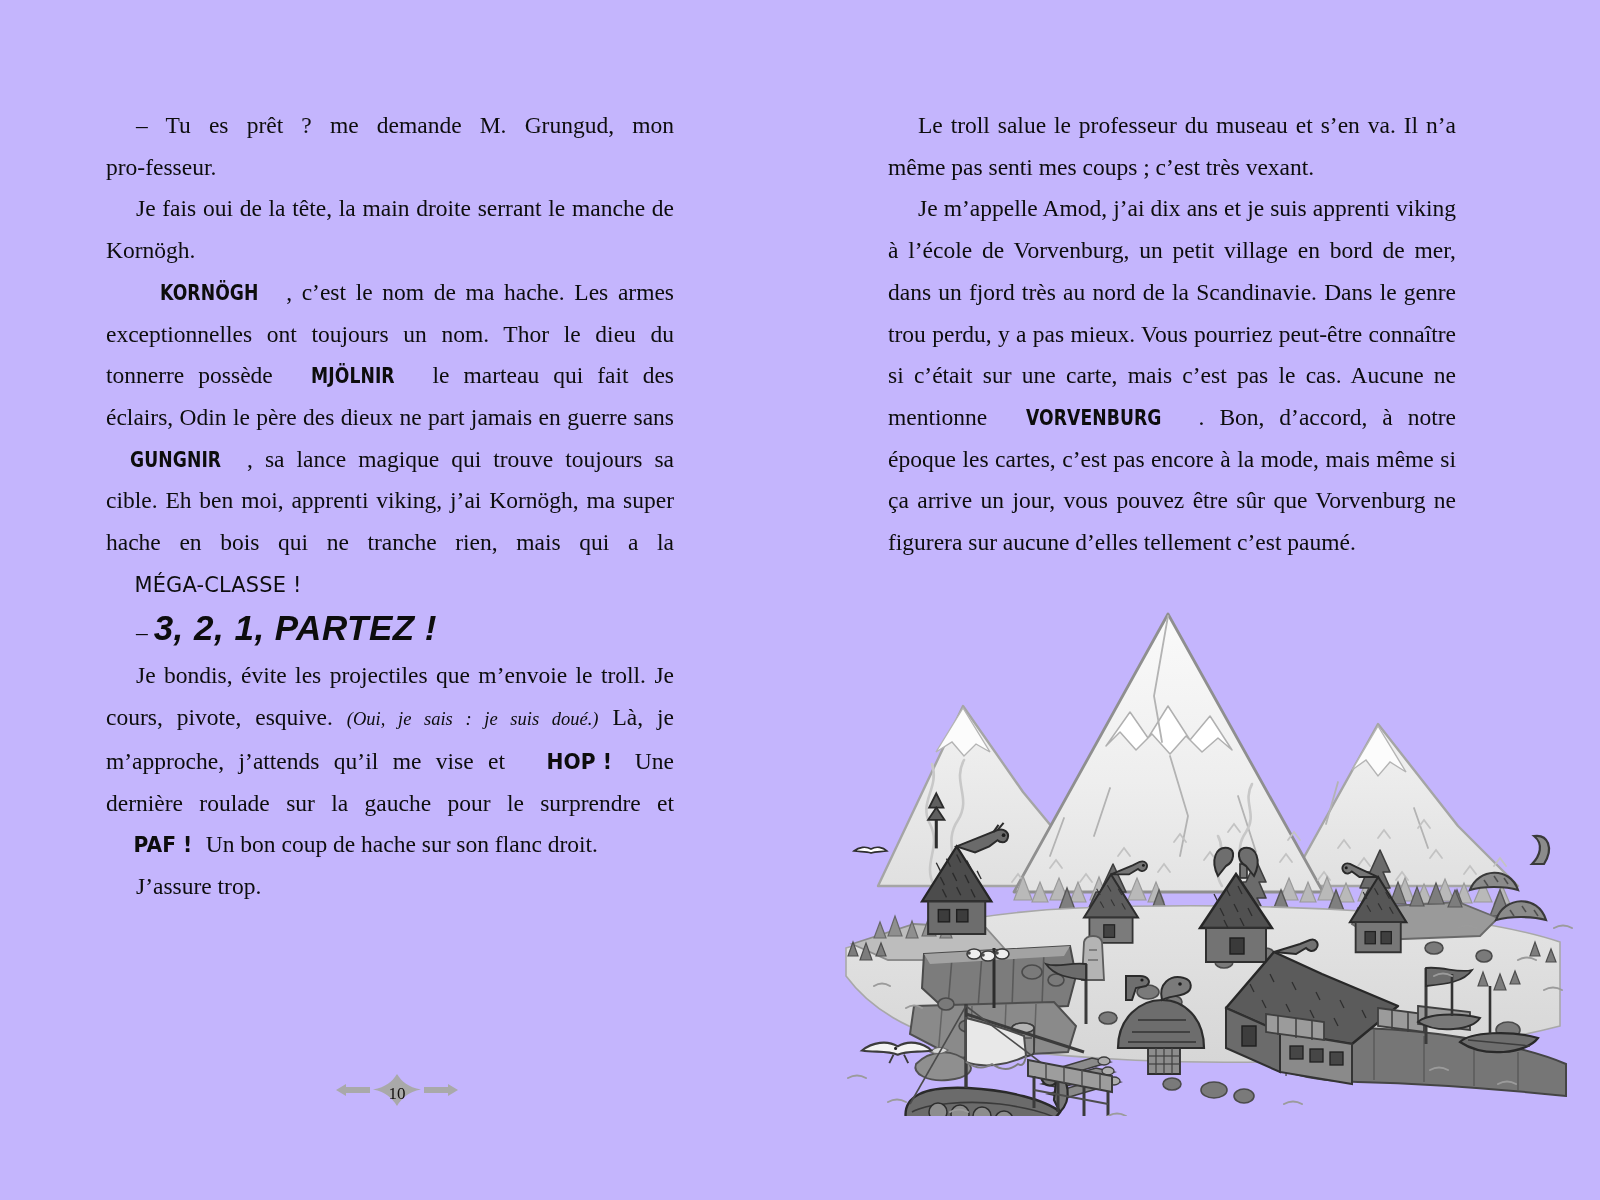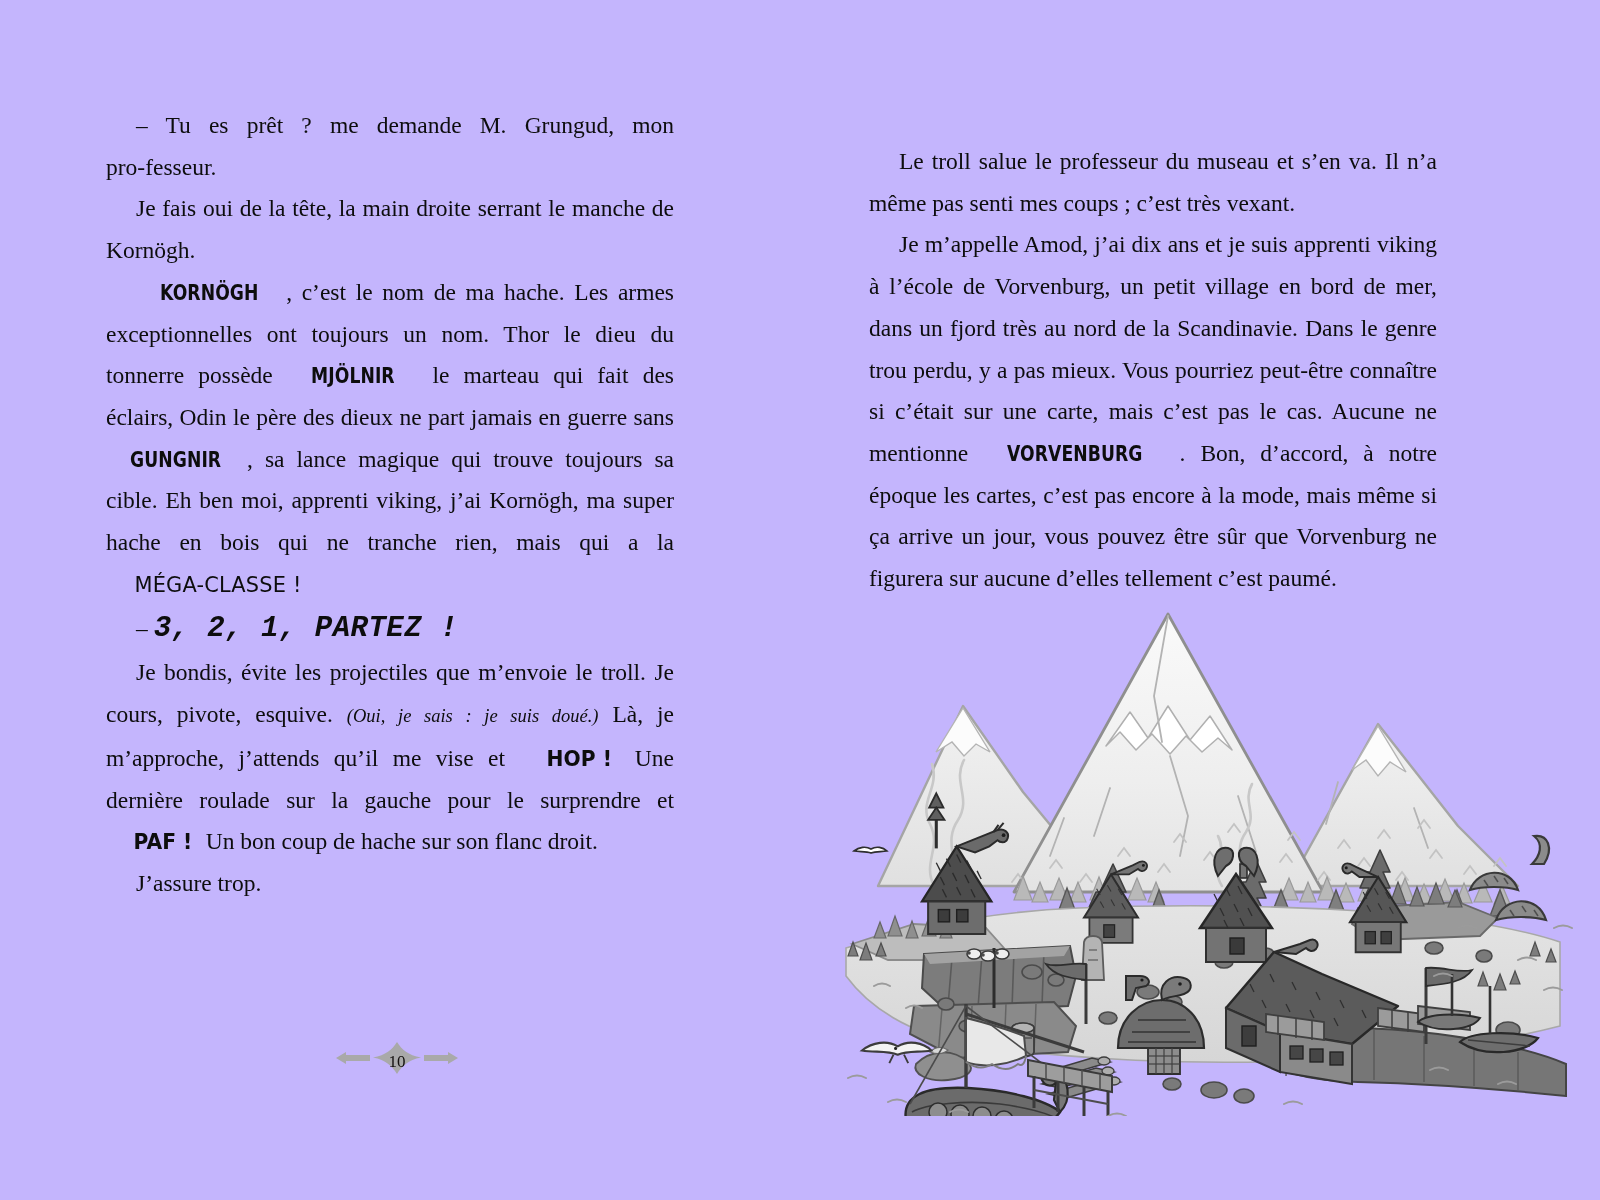--- a/index.html
+++ b/index.html
@@ -23,21 +23,21 @@
     position: absolute;
     top: 105px;
     width: 568px;
     font-size: 23.5px;
     line-height: 41.7px;
     text-align: justify;
     text-justify: inter-word;
     hyphens: manual;
   }
   .col-left  { left: 106px; }
-  .col-right { left: 869px; margin-top: 36px; }
+  .col-right { left: 888px; }
 
   .col p {
     margin: 0;
     text-indent: 30px;
   }
 
   
   
   .rune {
     font-family: "DejaVu Sans", sans-serif;
@@ -55,24 +55,24 @@
     font-family: "DejaVu Sans", sans-serif;
     font-weight: 400;
     font-size: 22px;
     letter-spacing: 0.2px;
     transform: scaleX(0.95);
     transform-origin: left center;
     display: inline-block;
   }
   
   .shout {
-    font-family: Liberation Mono, monospace;
+    font-family: Liberation Sans, sans-serif;
     font-weight: bold;
     font-style: italic;
-    font-size: 29px;
+    font-size: 35px;
     letter-spacing: 0.5px;
   }
   
   .bang {
     font-family: "DejaVu Sans", sans-serif;
     font-weight: bold;
     font-size: 22px;
     transform: scaleX(0.92);
     transform-origin: left center;
     display: inline-block;
@@ -84,21 +84,21 @@
     margin: 0;
     text-indent: 22px;
     line-height: 46px;
   }
   .dash-lead { font-size: 23.5px; }
 
   
   .folio {
     position: absolute;
     left: 326px;
-    top: 1036px;
+    top: 1068px;
     width: 142px;
     height: 44px;
   }
   .folio .num {
     position: absolute;
     left: 0; top: 0;
     width: 142px;
     height: 44px;
     display: flex;
     align-items: center;

